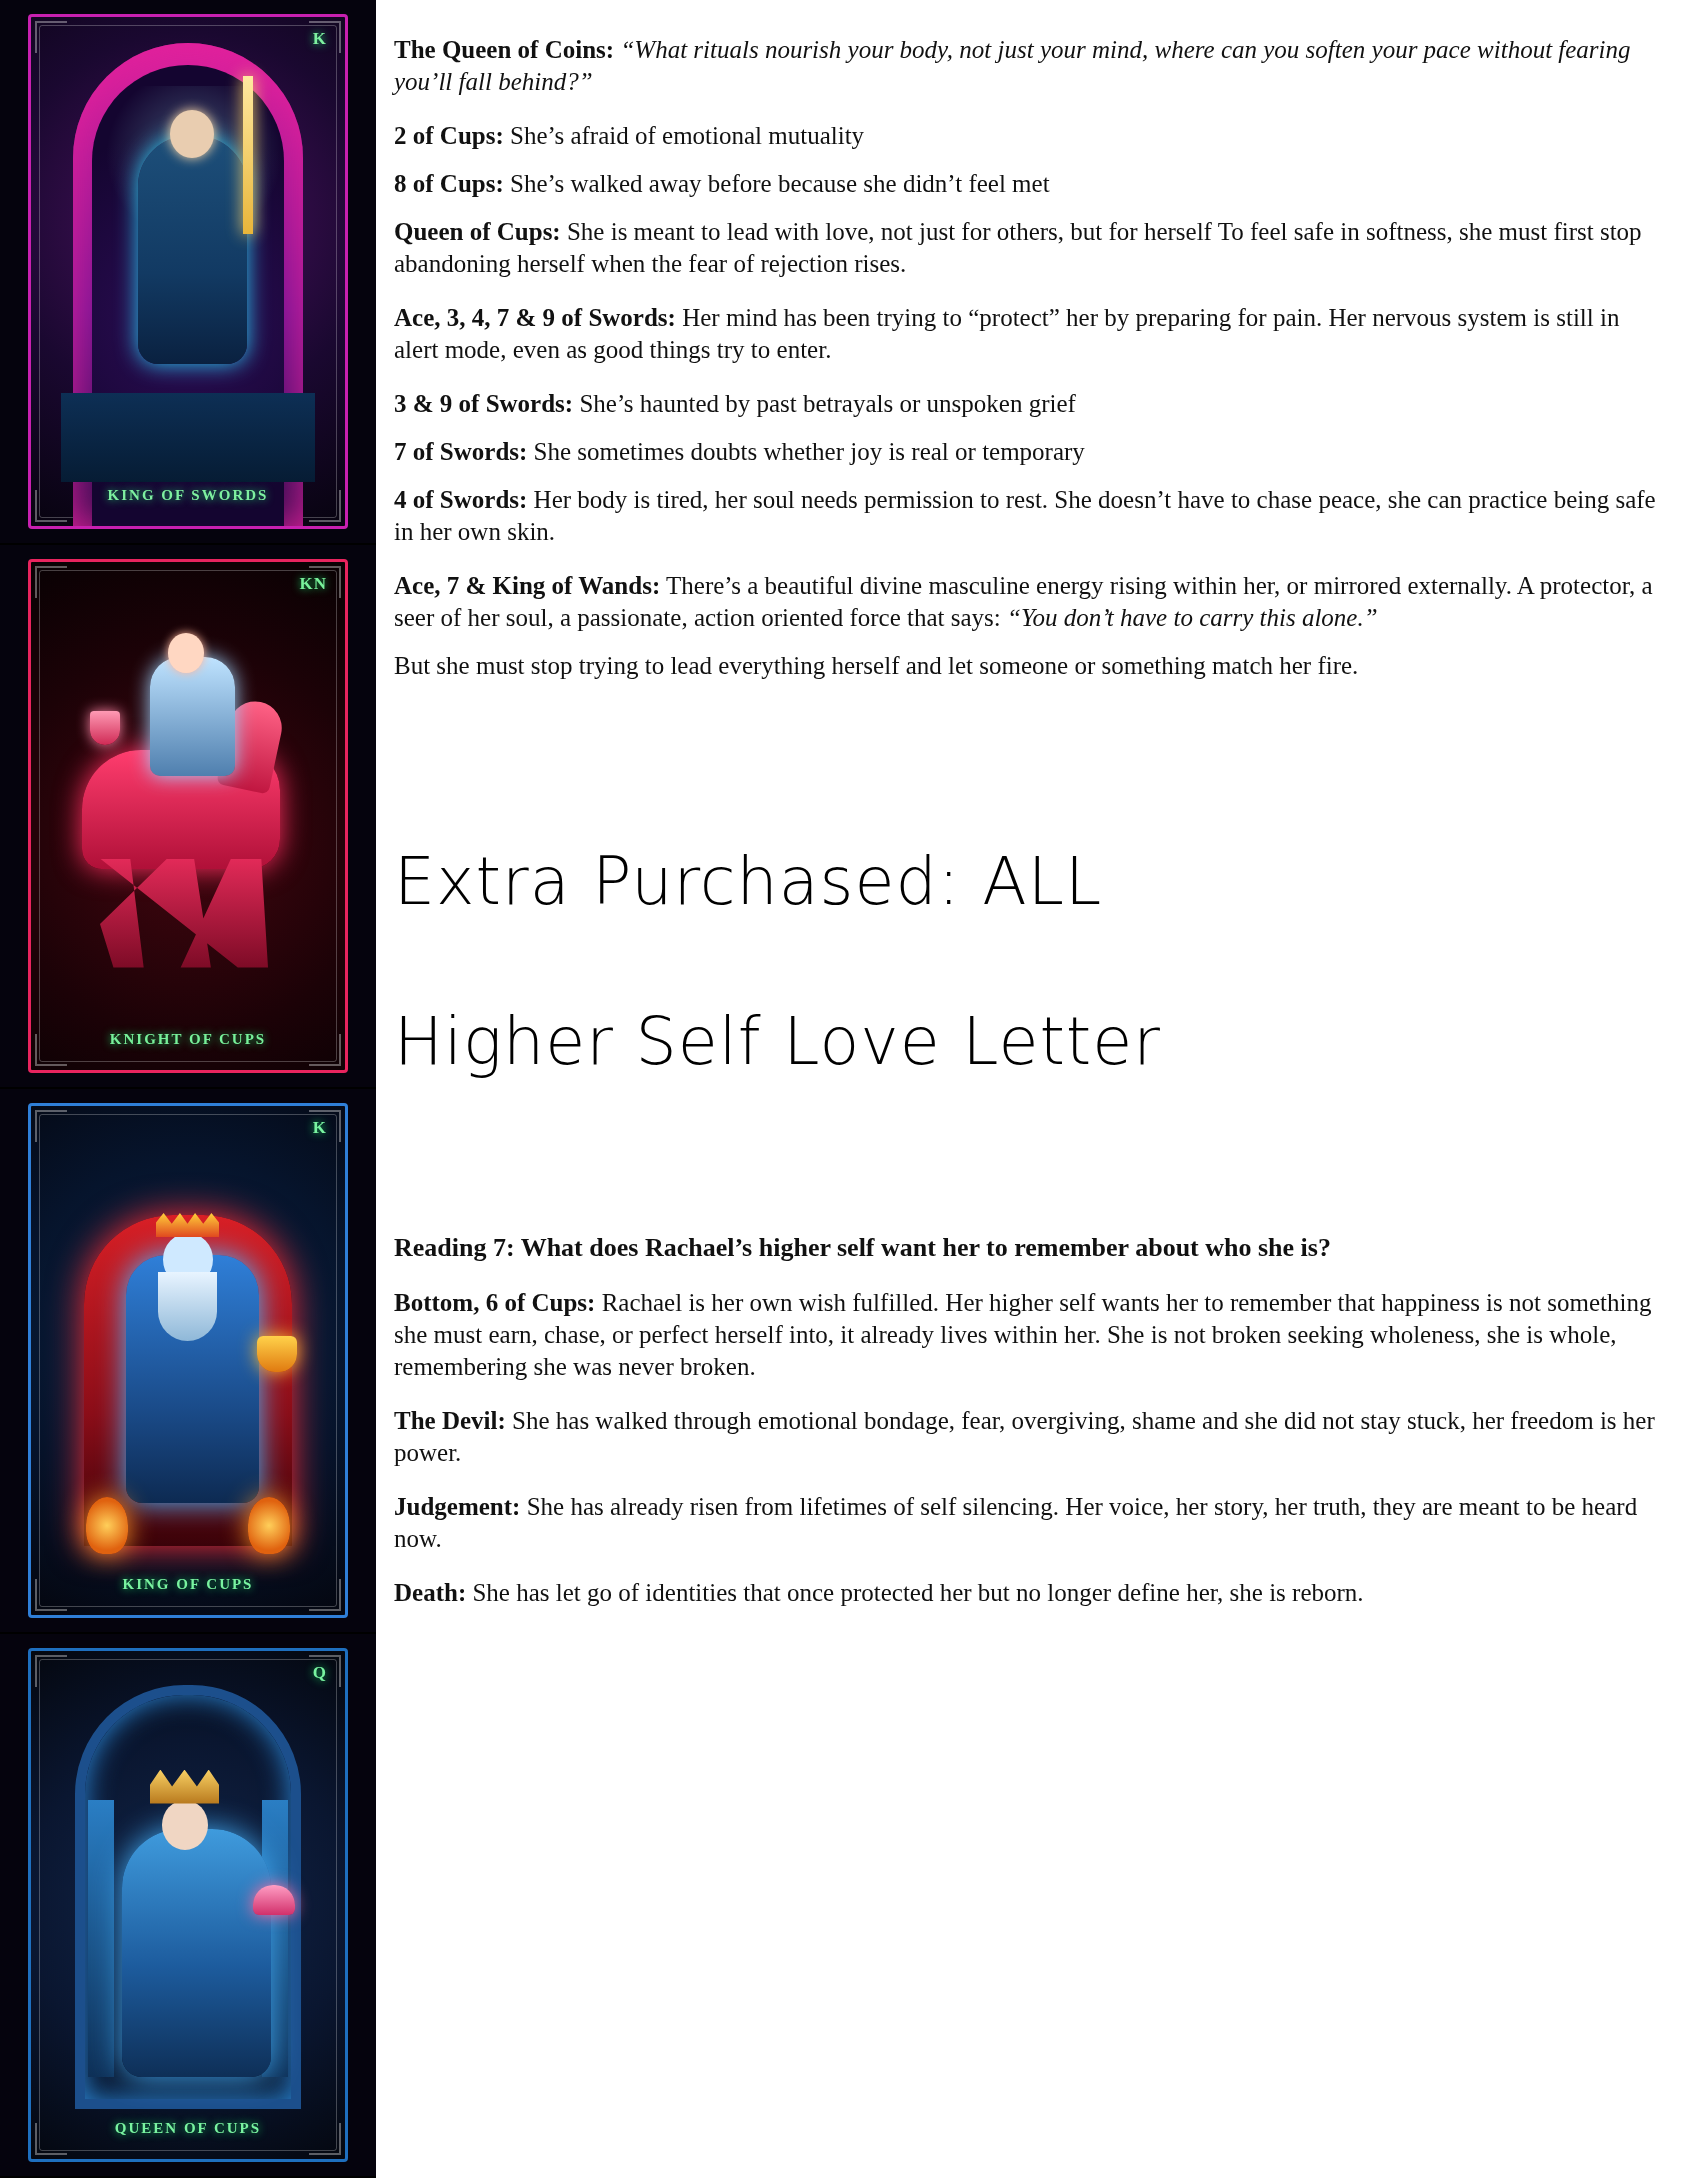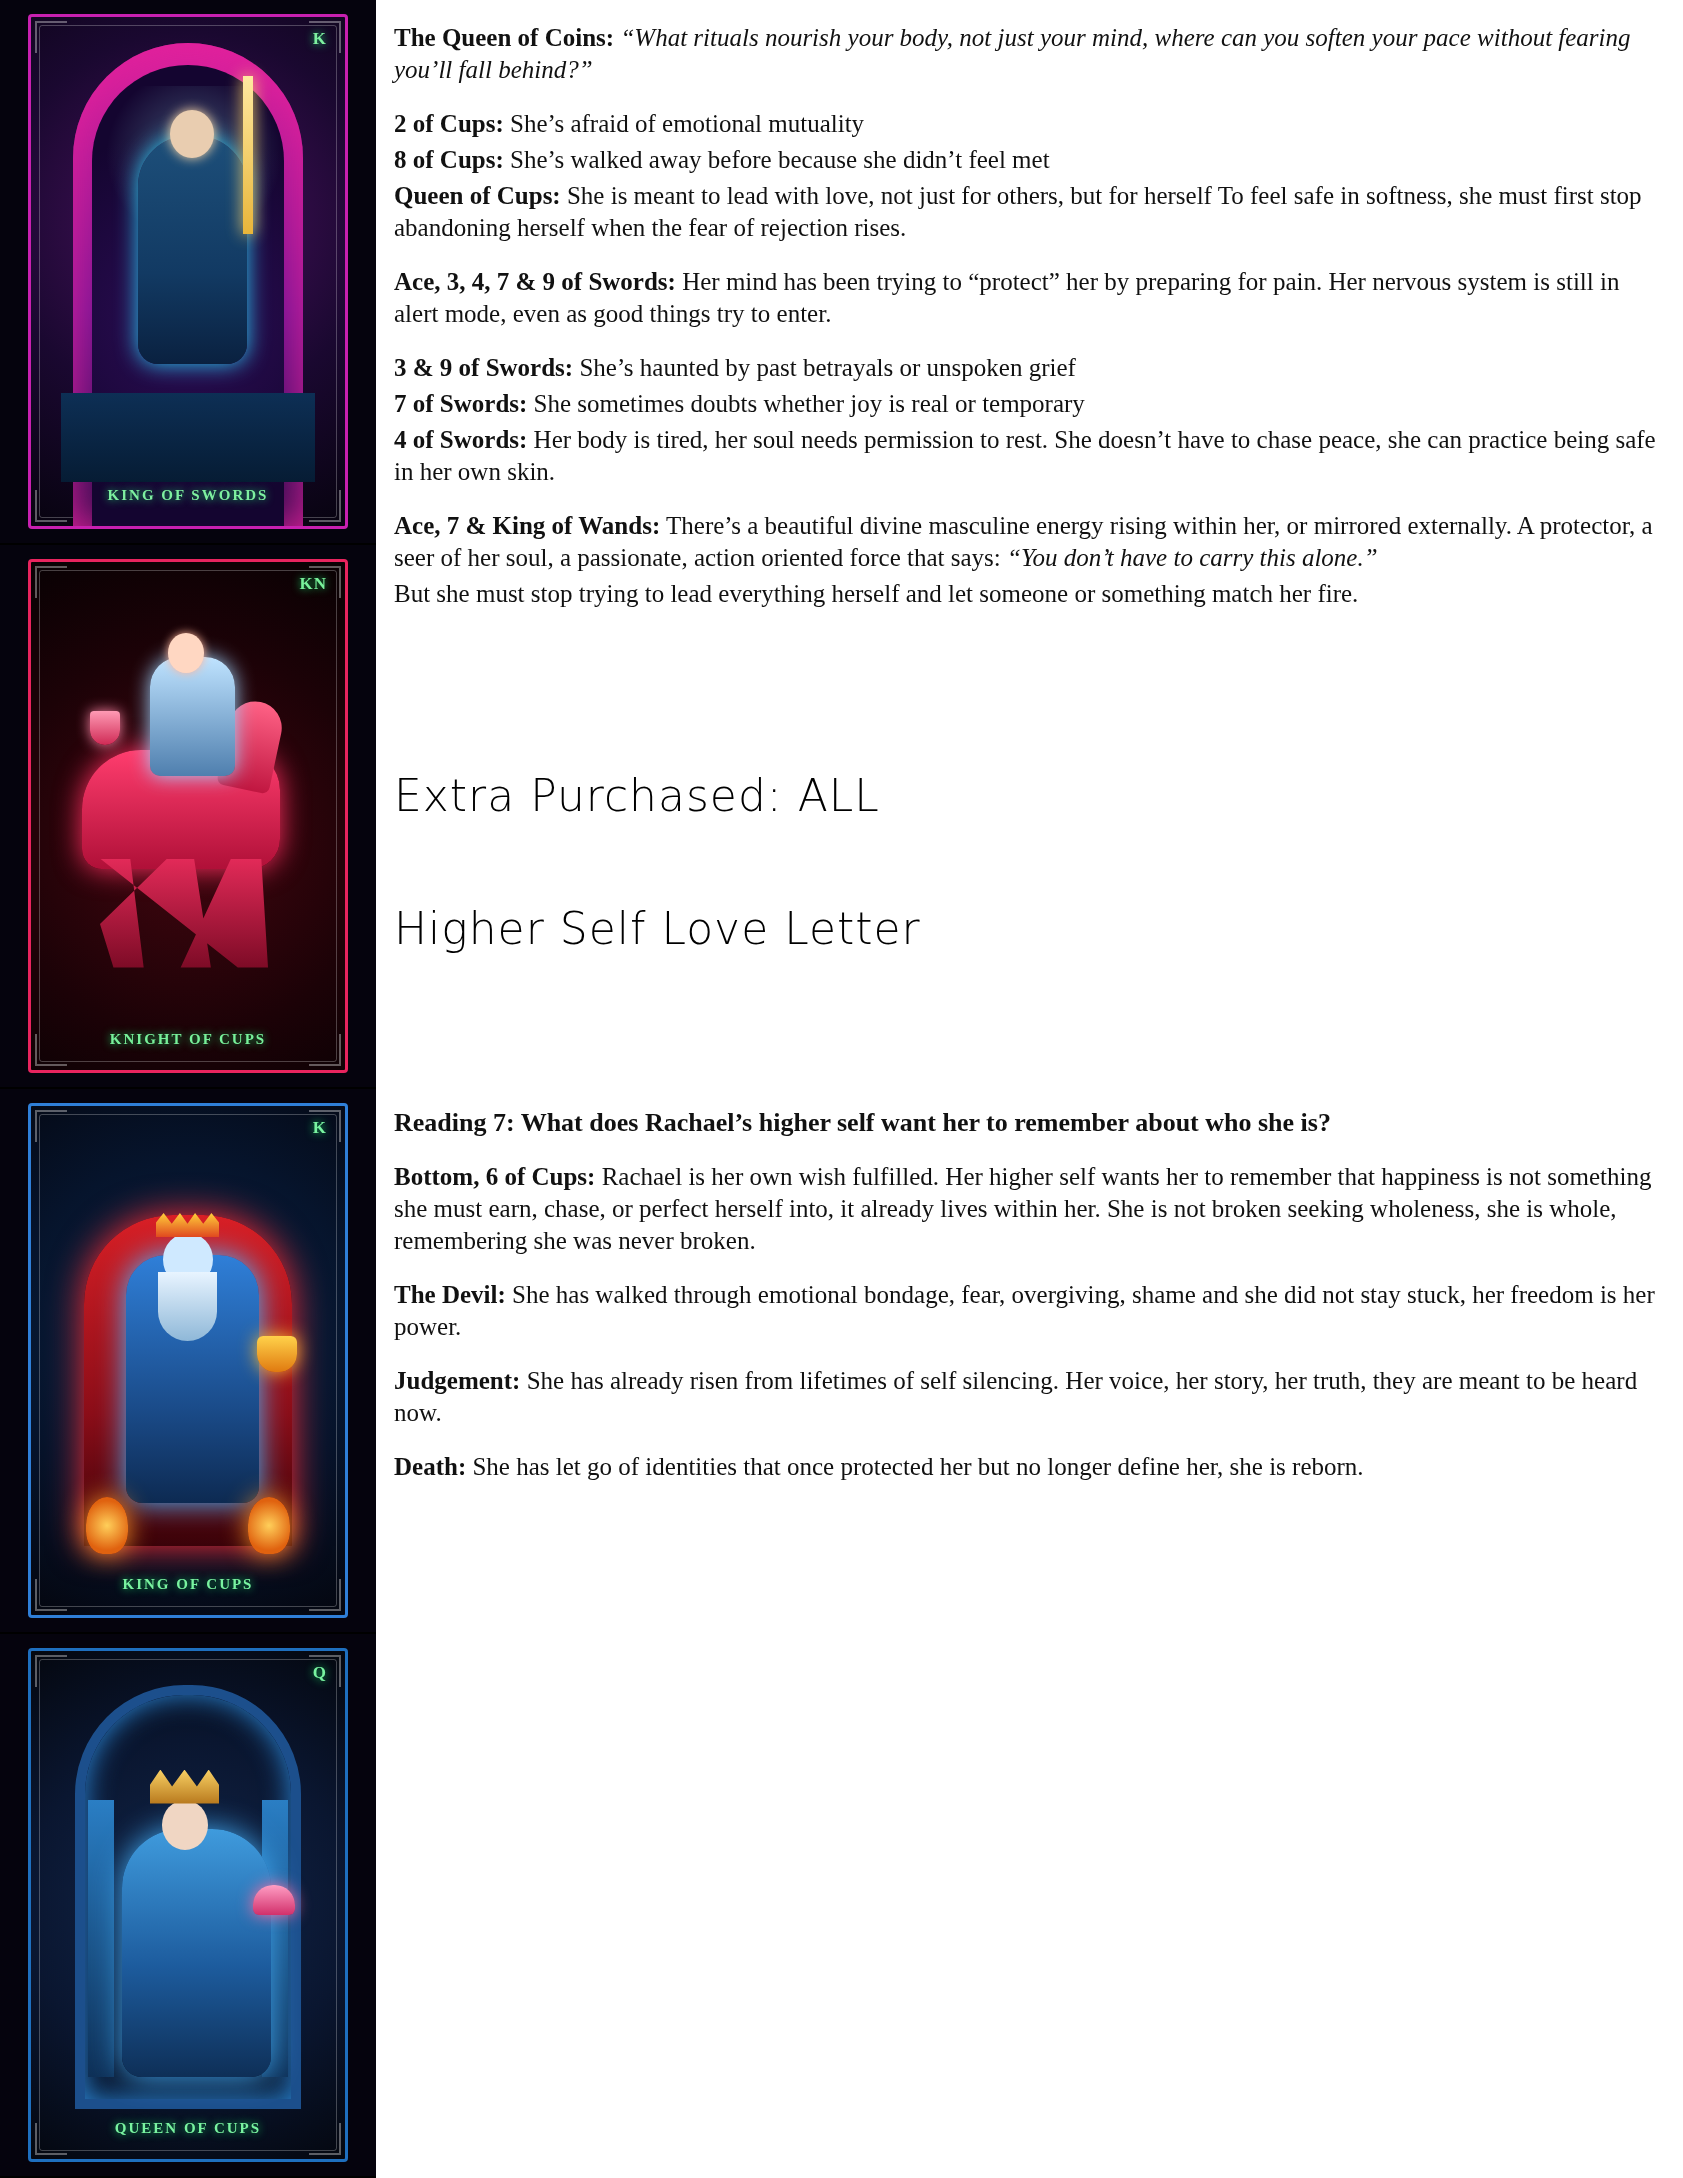--- a/index.html
+++ b/index.html
@@ -273,33 +273,33 @@
   .c4 .pillar.r { right: 57px; }
   .c4 .card-rank, .c4 .card-title { color: #79f3a0; text-shadow: 0 0 8px #16d263; }
 
   
   .content {
     flex: 1;
     padding: 18px 24px 0 18px;
     position: relative;
   }
   p {
-    margin: 4px 0 0 0;
+    margin: 16px 0 0 0;
     font-size: 25px;
     line-height: 1.28;
     text-align: left;
   }
   .para { margin-bottom: 22px; }
   .tight { margin-bottom: 0; }
   b, .b { font-weight: bold; }
   i, .i { font-style: italic; }
 
   .script {
     font-family: "DejaVu Sans", sans-serif;
-    font-size: 44px;
+    font-size: 65px;
     font-weight: 300;
     letter-spacing: 1px;
     color: #000;
     margin: 0;
   }
   .script-wrap { margin-top: 158px; }
   .script-wrap2 { margin-top: 77px; }
 
   .heading-q {
     font-weight: bold;

